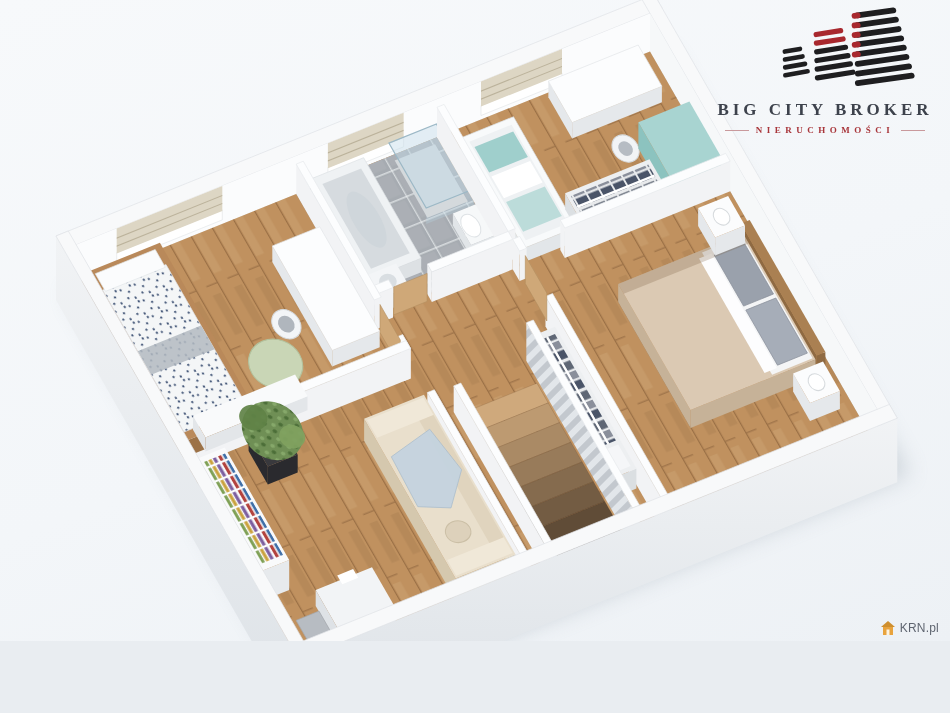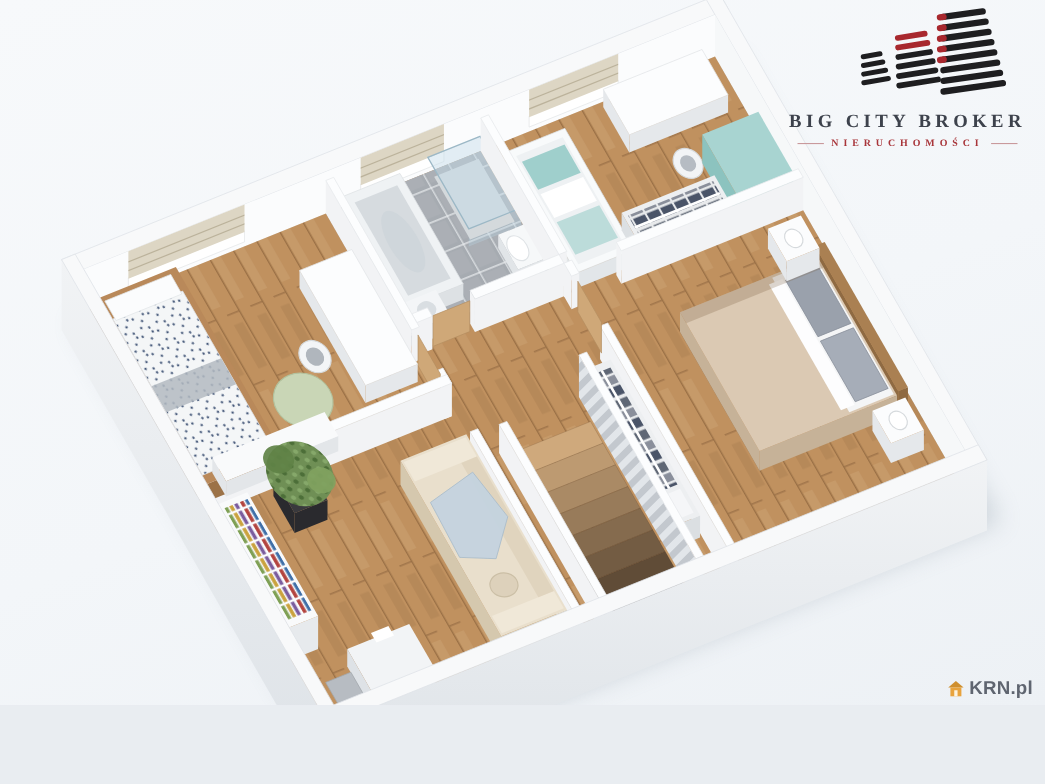--- a/index.html
+++ b/index.html
@@ -17,21 +17,21 @@
     letter-spacing:4px;color:#3d424c;white-space:nowrap;margin-top:2px;
   }
   .logo-sub{
     display:flex;align-items:center;gap:7px;margin-top:5px;
     font-family:Liberation Serif, serif;font-size:9px;font-weight:700;
     letter-spacing:4.5px;color:#a8353a;white-space:nowrap;
   }
   .logo-sub .rule{width:24px;height:1px;background:#c9999c;}
   
   .watermark{position:absolute;right:11px;bottom:5px;display:flex;align-items:center;gap:4px;}
-  .watermark-label{font-size:17px;font-weight:bold;color:#5f6570;letter-spacing:.2px;}
+  .watermark-label{font-size:12px;font-weight:normal;color:#5f6570;letter-spacing:.2px;}
 </style>
 </head>
 <body>
 
 <div class="stage">
 
   <svg class="scene-svg" id="scene" width="950" height="713" viewBox="0 0 950 713">
       <defs>
         <pattern id="wood" width="24" height="120" patternUnits="userSpaceOnUse" patternTransform="matrix(0.88 -0.355 0.565 0.985 56 274)">
           <rect width="24" height="120" fill="#c0915f"></rect>

